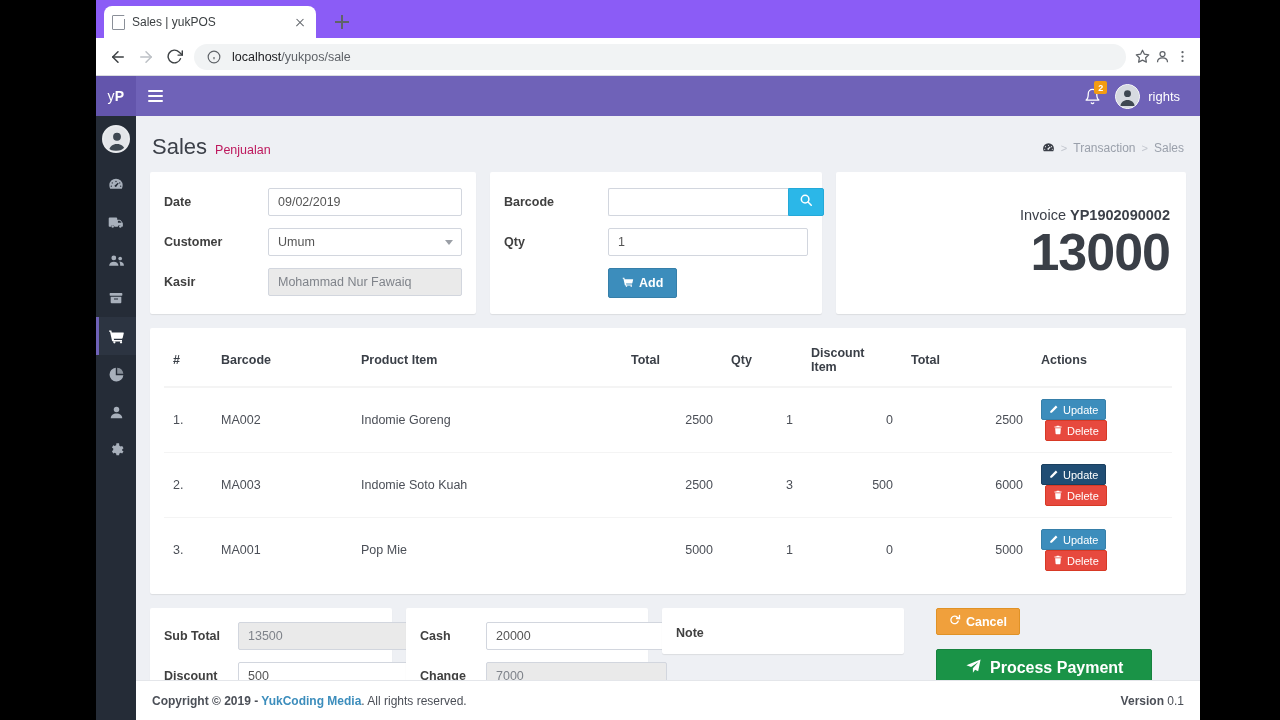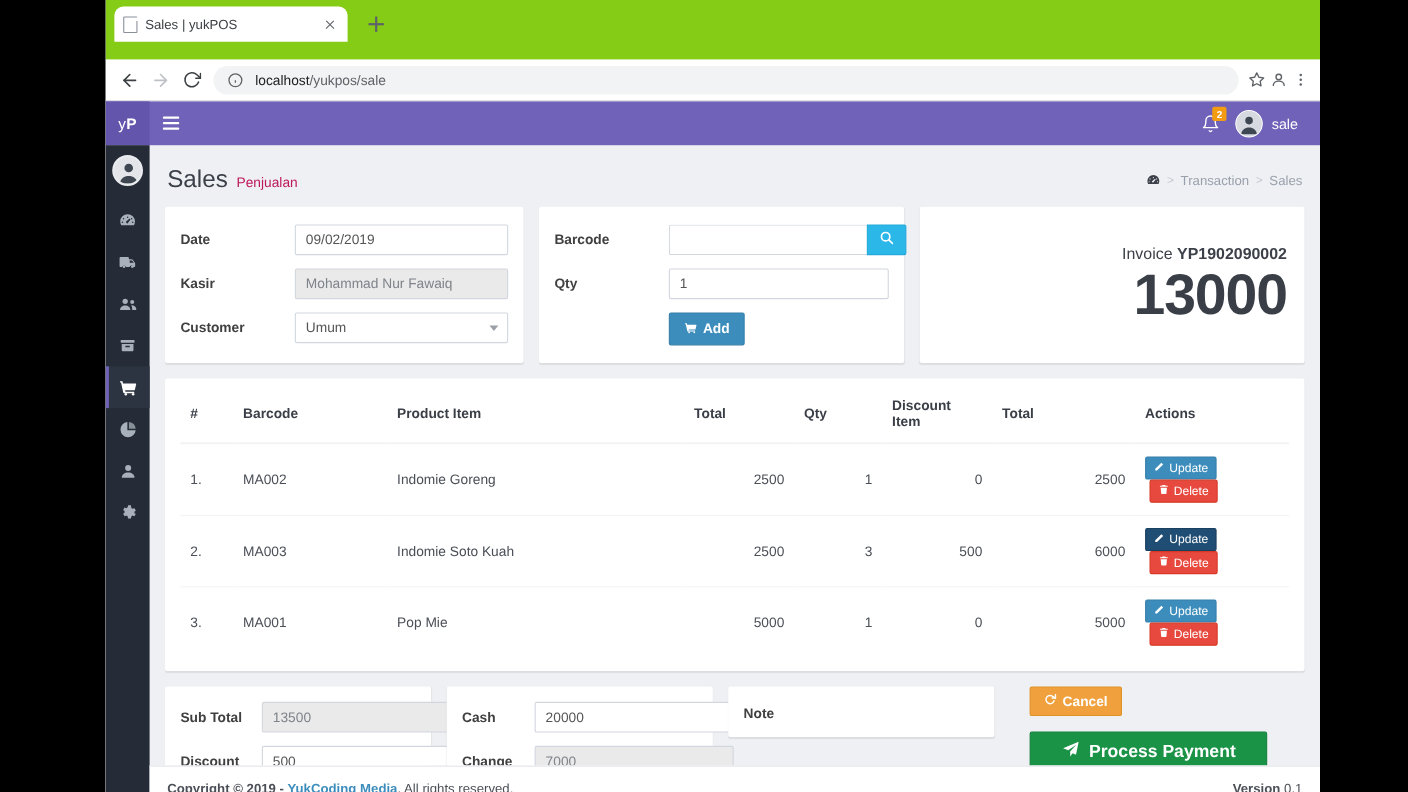--- a/index.html
+++ b/index.html
@@ -6,21 +6,21 @@
   html, body {
     width: 1280px; height: 720px;
     background: #000;
     font-family: "Liberation Sans", sans-serif;
     overflow: hidden;
   }
   .screen { position: relative; width: 1280px; height: 720px; background: #000; }
 
   
   .browser { position: absolute; left: 96px; top: 0; width: 1104px; height: 720px; background: #fff; overflow: hidden; }
-  .tabstrip { height: 54px; background: #84cc16; position: relative; }
+  .tabstrip { height: 38px; background: #8b5cf6; position: relative; }
   .tab {
     position: absolute; left: 8px; top: 6px; width: 212px; height: 32px;
     background: #fff; border-radius: 8px 8px 0 0;
     display: flex; align-items: center; padding: 0 8px; gap: 7px;
   }
   .tab-favicon { width: 13px; height: 15px; flex: none; position: relative; }
   .tab-favicon::before {
     content: ""; position: absolute; inset: 0;
     border: 1.4px solid #8a8f98; border-radius: 1px;
   }
@@ -285,21 +285,21 @@
             <span class="badge">2</span>
           </div>
           <div class="user-chip">
             <span class="avatar-sm">
               <svg width="23" height="23" viewBox="0 0 24 24">
                   <circle cx="12" cy="12" r="12" fill="#d6dae0"></circle>
                   <circle cx="12" cy="9" r="3.6" fill="#3e4751"></circle>
                   <path d="M4.5 22c.6-4.2 3.6-6.4 7.5-6.4s6.9 2.2 7.5 6.4z" fill="#3e4751"></path>
                 </svg>
             </span>
-            <span class="user-name">sale</span>
+            <span class="user-name">rights</span>
           </div>
         </div>
       </div>
 
       <div class="body-wrap">
 
         <div class="sidebar">
           <div class="side-avatar">
             <svg width="26" height="26" viewBox="0 0 24 24">
                 <circle cx="12" cy="12" r="12" fill="#e3e5e9"></circle>
@@ -403,29 +403,29 @@
             </div>
 
             <div class="row">
 
               <div class="card card-a">
                 <div class="form-row">
                   <span class="lbl">Date</span>
                   <input class="ctrl" value="09/02/2019" style="">
                 </div>
                 <div class="form-row">
-                  <span class="lbl">Kasir</span>
-                  <input class="ctrl" disabled="" value="Mohammad Nur Fawaiq" style="">
-                </div>
-                <div class="form-row">
                   <span class="lbl">Customer</span>
                   <span class="sel-wrap">
                     <input class="ctrl" readonly="" value="Umum" style="">
                     <span class="caret"></span>
                   </span>
+                </div>
+                <div class="form-row">
+                  <span class="lbl">Kasir</span>
+                  <input class="ctrl" disabled="" value="Mohammad Nur Fawaiq" style="">
                 </div>
               </div>
 
               <div class="card card-b">
                 <div class="form-row">
                   <span class="lbl">Barcode</span>
                   <span class="input-group">
                     <input class="ctrl" value="" style="">
                     <span class="btn-search">
                       <span>

